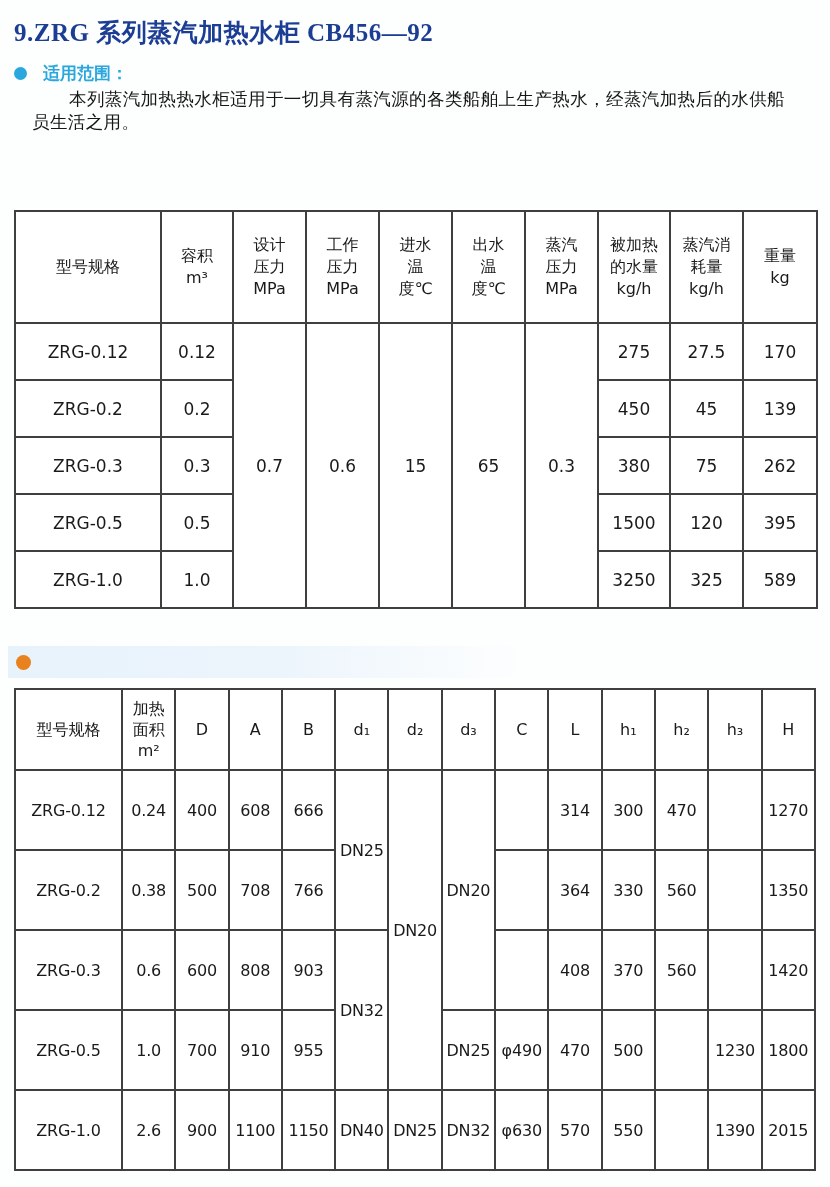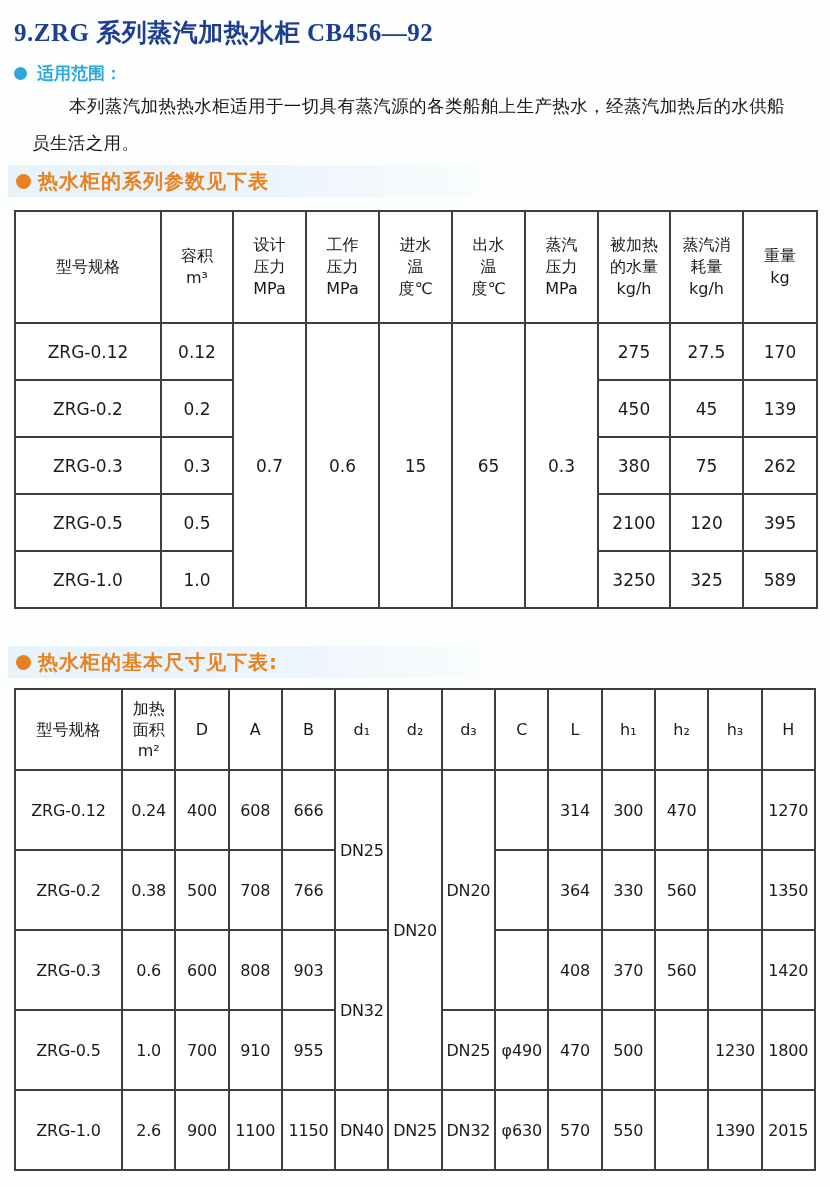--- a/index.html
+++ b/index.html
@@ -14,29 +14,29 @@
   .page{position:relative;width:830px;height:1187px;background:#fdfefe;}
 
   .title{
     position:absolute;left:14px;top:16px;margin:0;
     font-family:Liberation Serif, serif;
     font-weight:700;font-size:25px;letter-spacing:0.5px;
     color:#1c3d94;white-space:nowrap;
   }
   .scope-head{
     position:absolute;left:14px;top:62px;
-    display:flex;align-items:center;gap:10px;
+    display:flex;align-items:center;gap:16px;
     color:#2aa7dd;font-weight:700;font-size:17px;
   }
   .dot{display:inline-block;border-radius:50%;}
   .dot-blue{width:13px;height:13px;background:#2aa7dd;}
   .dot-orange{width:15px;height:15px;background:#e8821e;}
   .scope-para{
     position:absolute;left:32px;top:88px;width:770px;margin:0;
-    font-size:17.5px;line-height:37px;color:#161616;
+    font-size:17.5px;line-height:23px;color:#161616;
     text-indent:37px;letter-spacing:0.4px;
   }
   .section-bar{
     position:absolute;left:8px;height:32px;width:505px;
     display:flex;align-items:center;gap:7px;padding-left:8px;
     background:linear-gradient(to right,#e7f2fb 0%,#edf5fc 55%,rgba(255,255,255,0) 100%);
     color:#e8821e;font-weight:700;font-size:20px;letter-spacing:1px;
   }
   .bar1{top:165px;}
   .bar2{top:646px;}
@@ -68,24 +68,20 @@
 
   <h1 class="title">9.ZRG 系列蒸汽加热水柜 CB456—92</h1>
 
   <div class="scope-head">
     <span class="dot dot-blue"></span>
     <span>适用范围：</span>
   </div>
 
   <p class="scope-para">本列蒸汽加热热水柜适用于一切具有蒸汽源的各类船舶上生产热水，经蒸汽加热后的水供船员生活之用。</p>
 
-  <div class="section-bar bar1">
-    <span class="dot dot-orange"></span>
-    <span>热水柜的系列参数见下表</span>
-  </div>
 
   <table class="t1">
     <colgroup>
       <col style="width:146px">
         <col style="width:72px">
         <col style="width:73px">
         <col style="width:73px">
         <col style="width:73px">
       <col style="width:73px">
         <col style="width:73px">
@@ -146,37 +142,36 @@
       <tr>
         <td>ZRG-0.3</td>
         <td>0.3</td>
         <td>380</td>
         <td>75</td>
         <td>262</td>
       </tr>
       <tr>
         <td>ZRG-0.5</td>
         <td>0.5</td>
-        <td>2100</td>
+        <td>1500</td>
         <td>120</td>
         <td>395</td>
       </tr>
       <tr>
         <td>ZRG-1.0</td>
         <td>1.0</td>
         <td>3250</td>
         <td>325</td>
         <td>589</td>
       </tr>
     </tbody>
   </table>
 
   <div class="section-bar bar2">
     <span class="dot dot-orange"></span>
-    <span>热水柜的基本尺寸见下表:</span>
   </div>
 
   <table class="t2">
     <colgroup>
       <col style="width:107px">
       <col>
         <col>
         <col>
         <col>
         <col>

